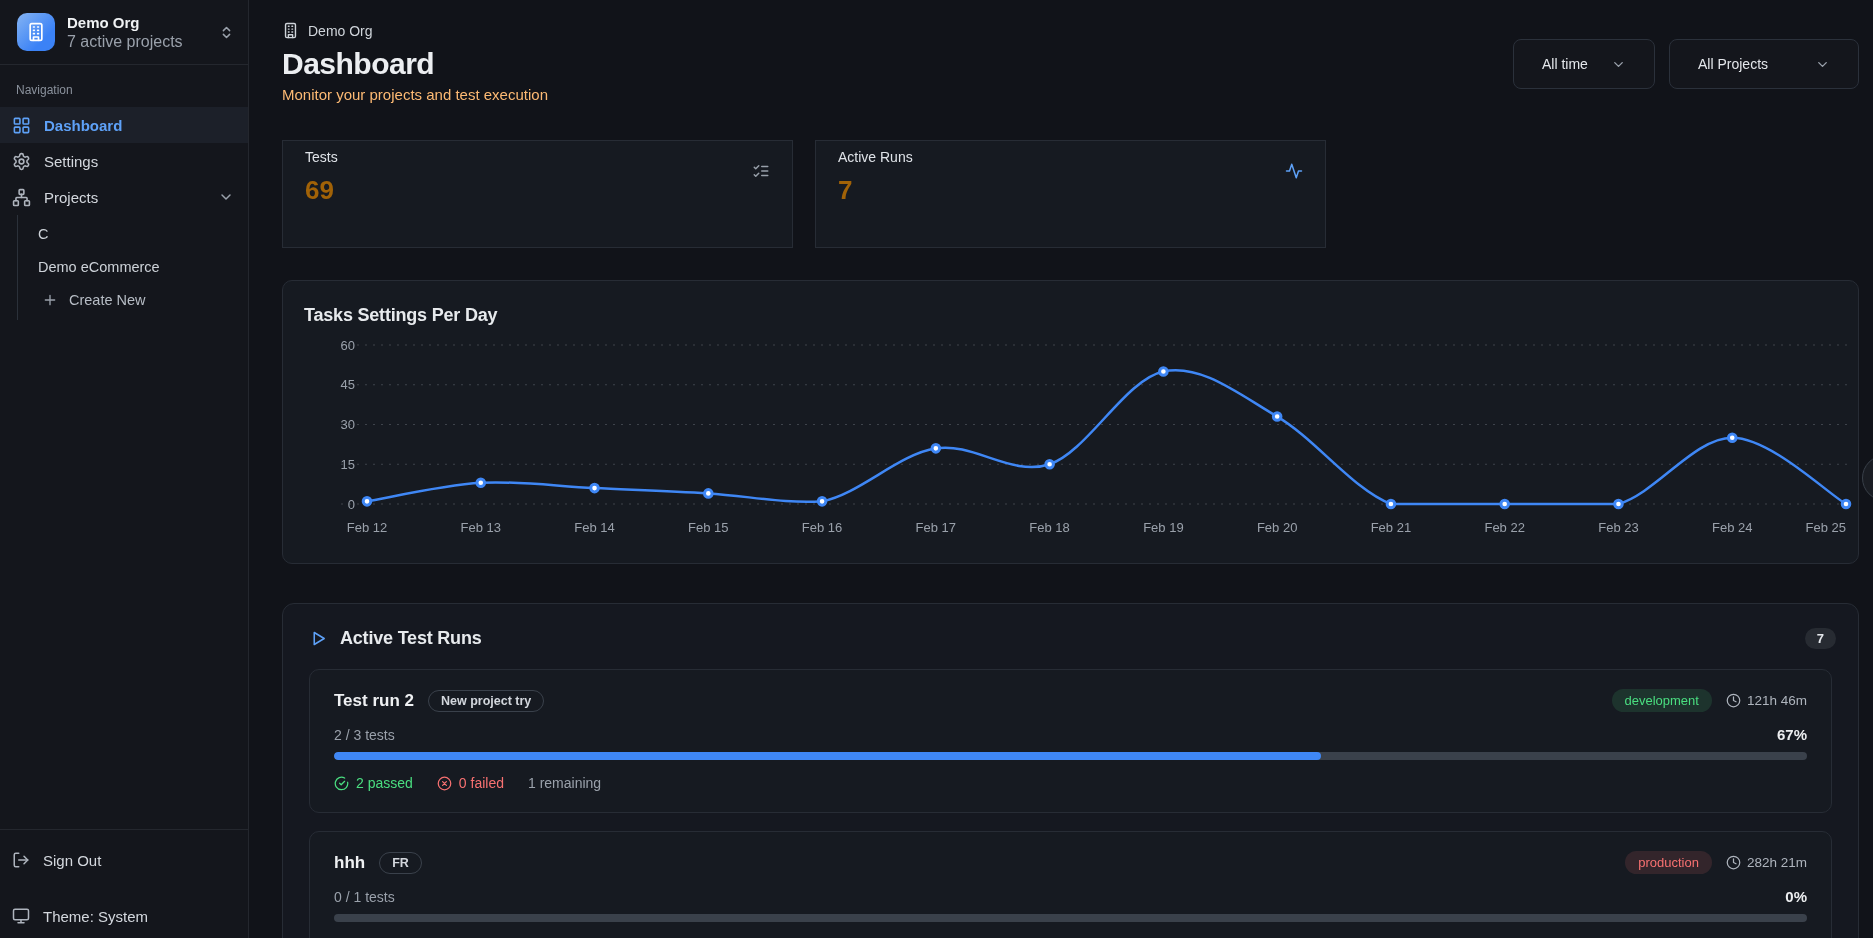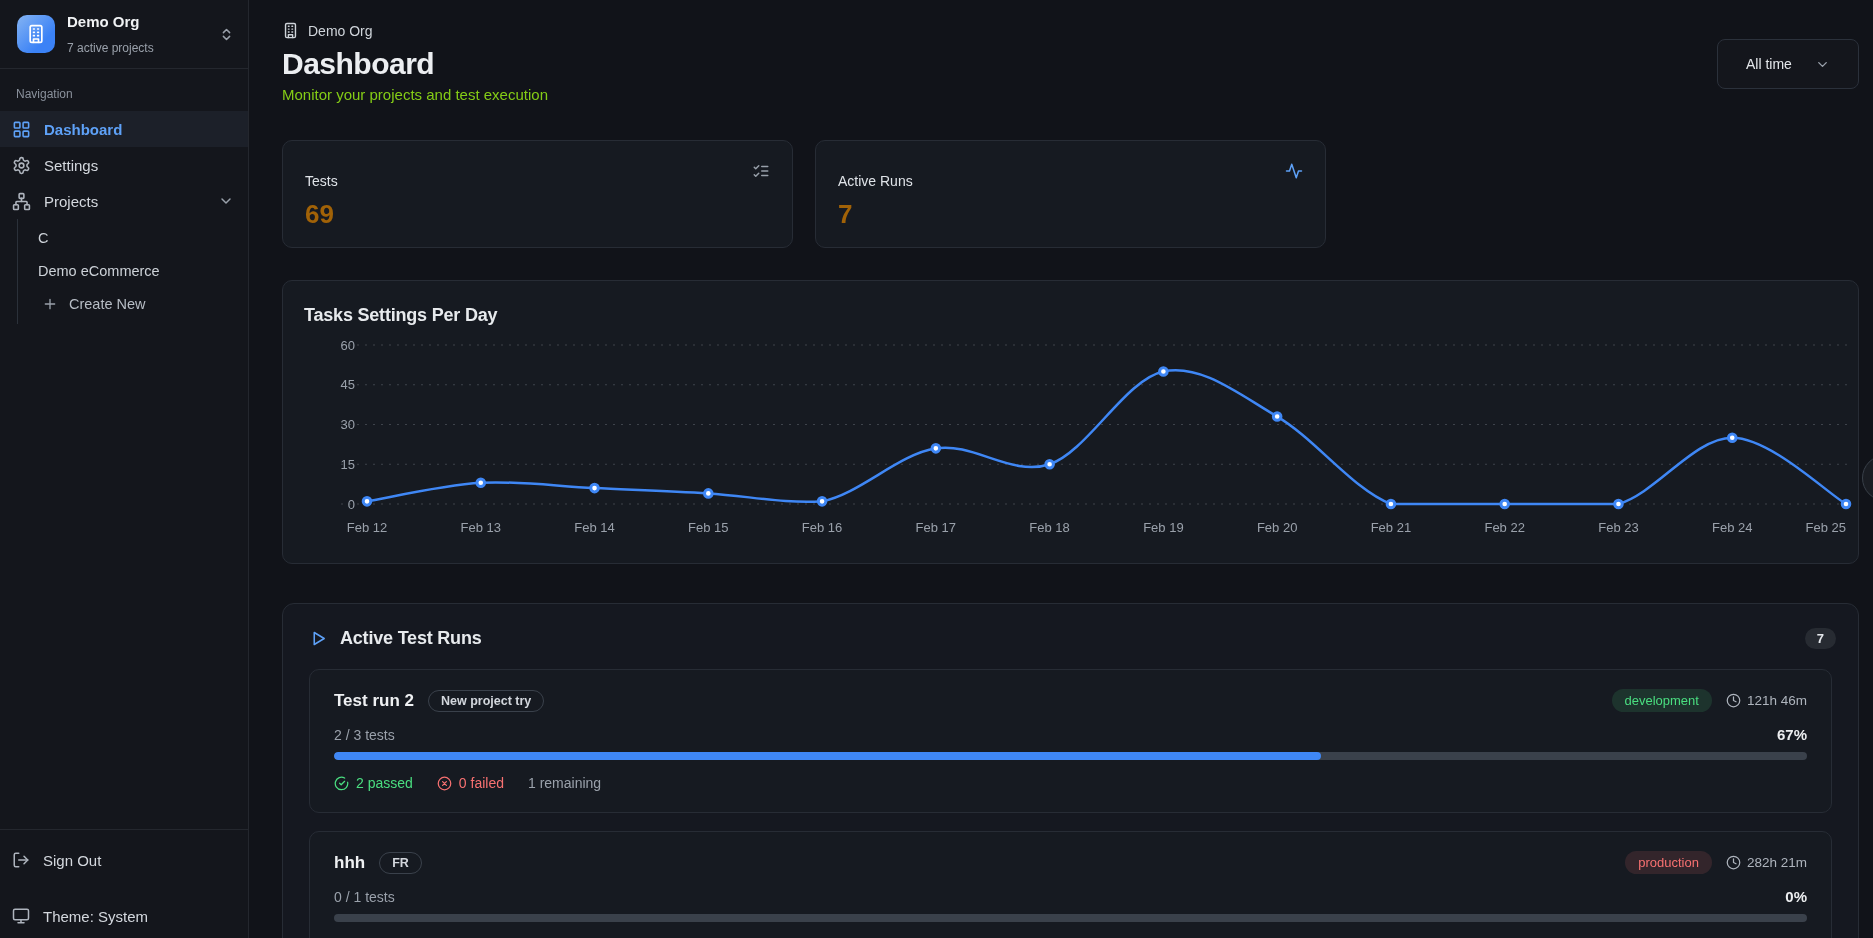--- a/index.html
+++ b/index.html
@@ -18,21 +18,21 @@
     display:flex; flex-direction:column;
   }
   .org-row { display:flex; align-items:center; gap:12px; padding:13px 14px 13px 17px; cursor:pointer; }
   .org-logo {
     width:38px; height:38px; border-radius:10px; flex:none;
     background:linear-gradient(135deg,#85b4f3 0%,#3b82f6 70%);
     display:flex; align-items:center; justify-content:center; color:#fff;
   }
   .org-meta { flex:1; min-width:0; }
   .org-name { font-size:15px; font-weight:bold; color:#f0f2f4; }
-  .org-sub { font-size:12px; color:#9aa1ab; margin-top:11px; }
+  .org-sub { font-size:16px; color:#9aa1ab; margin-top:2px; }
   .org-chevrons { color:#9aa1ab; }
   .divider { border-top:1px solid #24272e; }
   .nav-section { padding:10px 0 0; }
   .nav-label { font-size:12px; color:#8a919c; padding:8px 16px 10px; }
   .nav-item {
     height:36px; display:flex; align-items:center; gap:13px;
     padding:0 14px 0 12px; font-size:15px; color:#d4d8de; cursor:pointer;
   }
   .nav-item .ic { color:#aeb4bd; }
   .nav-item.active { background:#1c2029; color:#5ea1f7; font-weight:bold; }
@@ -47,35 +47,35 @@
   .side-bottom .nav-item { margin-top:2px; }
   .side-bottom .nav-item + .nav-item { margin-top:20px; }
 
   
   .main { position:absolute; left:249px; top:0; right:0; bottom:0; padding:22px 0 0 33px; overflow:hidden; }
   .content { width:1577px; }
   .header-row { display:flex; justify-content:space-between; align-items:flex-start; }
   .breadcrumb { display:flex; align-items:center; gap:9px; font-size:14px; color:#cfd4da; }
   .breadcrumb .ic { color:#cfd4da; }
   .page-title { font-size:30px; font-weight:800; letter-spacing:-0.5px; color:#eceef1; margin-top:8px; }
-  .page-sub { font-size:15px; color:#84cc16; margin-top:5px; }
+  .page-sub { font-size:15px; color:#fdba74; margin-top:5px; }
   .filters { display:flex; gap:14px; margin-top:17px; }
   .select {
     height:50px; border:1px solid #2b313b; border-radius:8px; background:#14161c;
     display:flex; align-items:center; justify-content:space-between;
     padding:0 28px; font-size:14px; color:#e4e7eb; cursor:pointer;
   }
   .select .ic { color:#9aa1ab; margin-left:18px; }
   .select.time { width:142px; }
   .select.project { width:190px; }
 
   .stats-row { margin-top:37px; display:grid; grid-template-columns:repeat(3,1fr); gap:22px; }
   .stat-card {
     position:relative; height:108px; background:#161a21; border:1px solid #272c35;
-    border-radius:10px; padding:32px 22px;
+    border-radius:0; padding:8px 22px;
   }
   .stat-label { font-size:14px; color:#dfe3e8; }
   .stat-value { font-size:26px; font-weight:800; color:#a16207; margin-top:10px; }
   .stat-icon { position:absolute; top:21px; right:22px; color:#98a0aa; }
   .stat-icon.blue { color:#5ea1f7; }
 
   .chart-card {
     margin-top:32px; height:284px; background:#161a21; border:1px solid #272c35;
     border-radius:10px; padding-top:24px; overflow:hidden;
   }
@@ -251,20 +251,28 @@
               </svg>
           </span>
           <span>Demo Org</span>
         </div>
         <h1 class="page-title">Dashboard</h1>
         <div class="page-sub">Monitor your projects and test execution</div>
       </div>
       <div class="filters">
         <div class="select time">
           <span>All time</span>
+          <span class="ic">
+            <svg width="15" height="15" viewBox="0 0 24 24" fill="none" stroke="currentColor" stroke-width="2.2" stroke-linecap="round" stroke-linejoin="round">
+                <path d="m6 9 6 6 6-6"></path>
+              </svg>
+          </span>
+        </div>
+        <div class="select project">
+          <span>All Projects</span>
           <span class="ic">
             <svg width="15" height="15" viewBox="0 0 24 24" fill="none" stroke="currentColor" stroke-width="2.2" stroke-linecap="round" stroke-linejoin="round">
                 <path d="m6 9 6 6 6-6"></path>
               </svg>
           </span>
         </div>
       </div>
     </div>
 
     <div class="stats-row">

